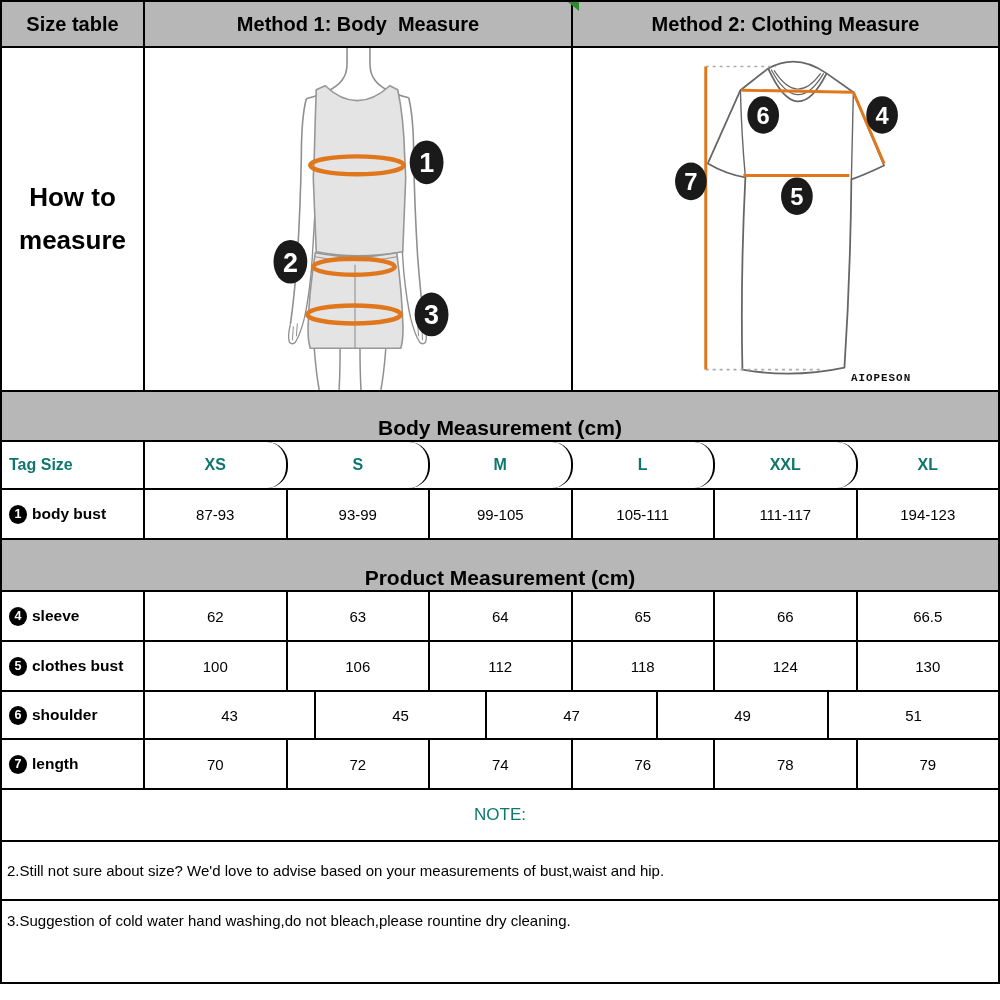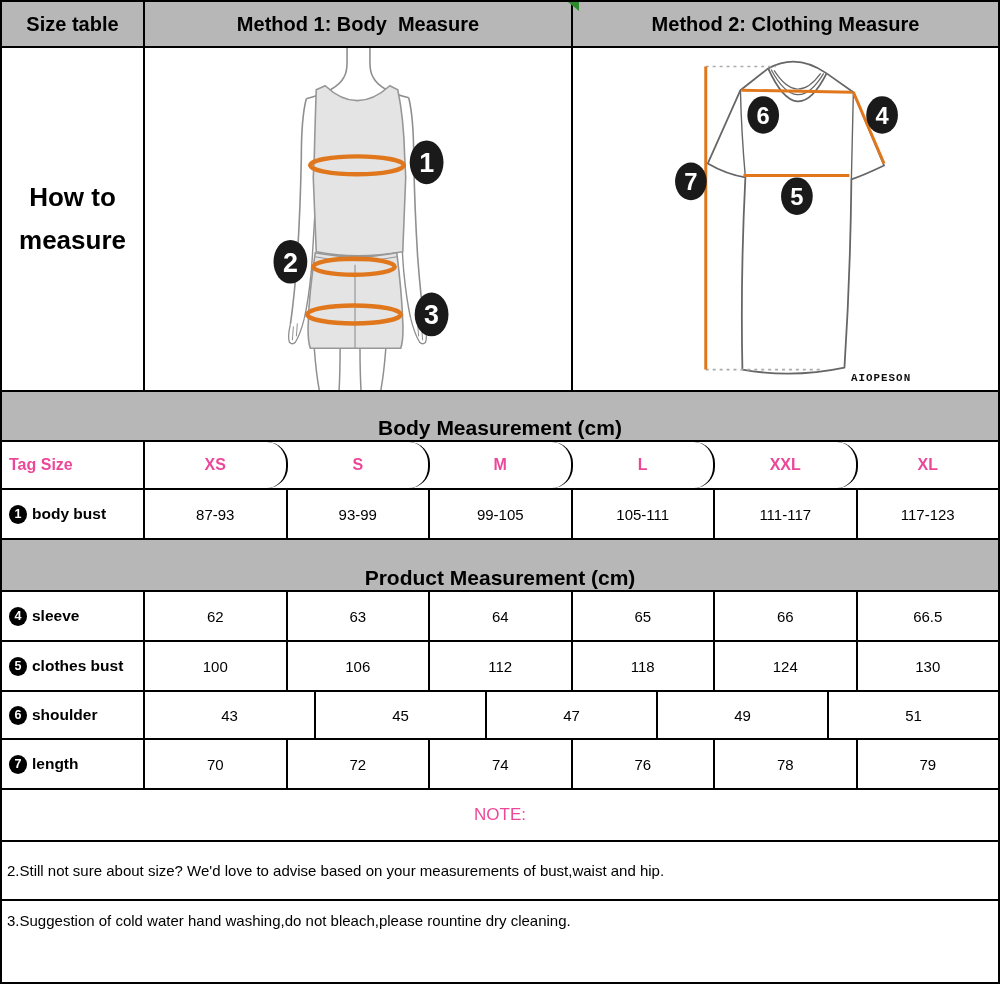--- a/index.html
+++ b/index.html
@@ -30,21 +30,21 @@
   .r-note3  { height:38px; }
 
   
   .gray { background:#b7b7b7; }
   .h-title { font-weight:bold; font-size:20px; white-space:pre; }
   .sec-title { font-weight:bold; font-size:21px; }
   .sec-band { display:flex; align-items:flex-end; justify-content:center; }
 
   .howto { font-weight:bold; font-size:26px; text-align:center; line-height:1.65; white-space:pre-line; }
 
-  .red { color:#ec4899; }
+  .red { color:#0f766e; }
   .tag-label { font-weight:bold; font-size:16px; justify-content:flex-start; padding-left:7px; }
   .tag-size { font-weight:bold; font-size:16px;border-radius:21px; }
 
   .row-label { justify-content:flex-start; padding-left:7px; font-weight:bold; font-size:15.5px; gap:5px; }
   .circ-num { display:inline-flex; align-items:center; justify-content:center;
               width:18px; height:19px; border-radius:50%; background:#000; color:#fff;
               font-size:12.5px; font-weight:bold; flex:none; }
 
   .note-title { font-size:17px; display:flex; align-items:center; justify-content:center; }
   .note-line { display:flex; align-items:center; justify-content:flex-start; padding-left:5px; font-size:15px; }
@@ -174,21 +174,21 @@
   <div class="row r-data">
     <div class="cell col-label row-label">
       <span class="circ-num">1</span>
       <span>body bust</span>
     </div>
     <div class="cell vcell">87-93</div>
     <div class="cell vcell">93-99</div>
     <div class="cell vcell">99-105</div>
     <div class="cell vcell">105-111</div>
     <div class="cell vcell">111-117</div>
-    <div class="cell vcell">117-123</div>
+    <div class="cell vcell">194-123</div>
   </div>
 
   <div class="row r-sec2 gray sec-band">
     <span class="sec-title">Product Measurement (cm)</span>
   </div>
 
   <div class="row r-data">
     <div class="cell col-label row-label">
       <span class="circ-num">4</span>
       <span>sleeve</span>

